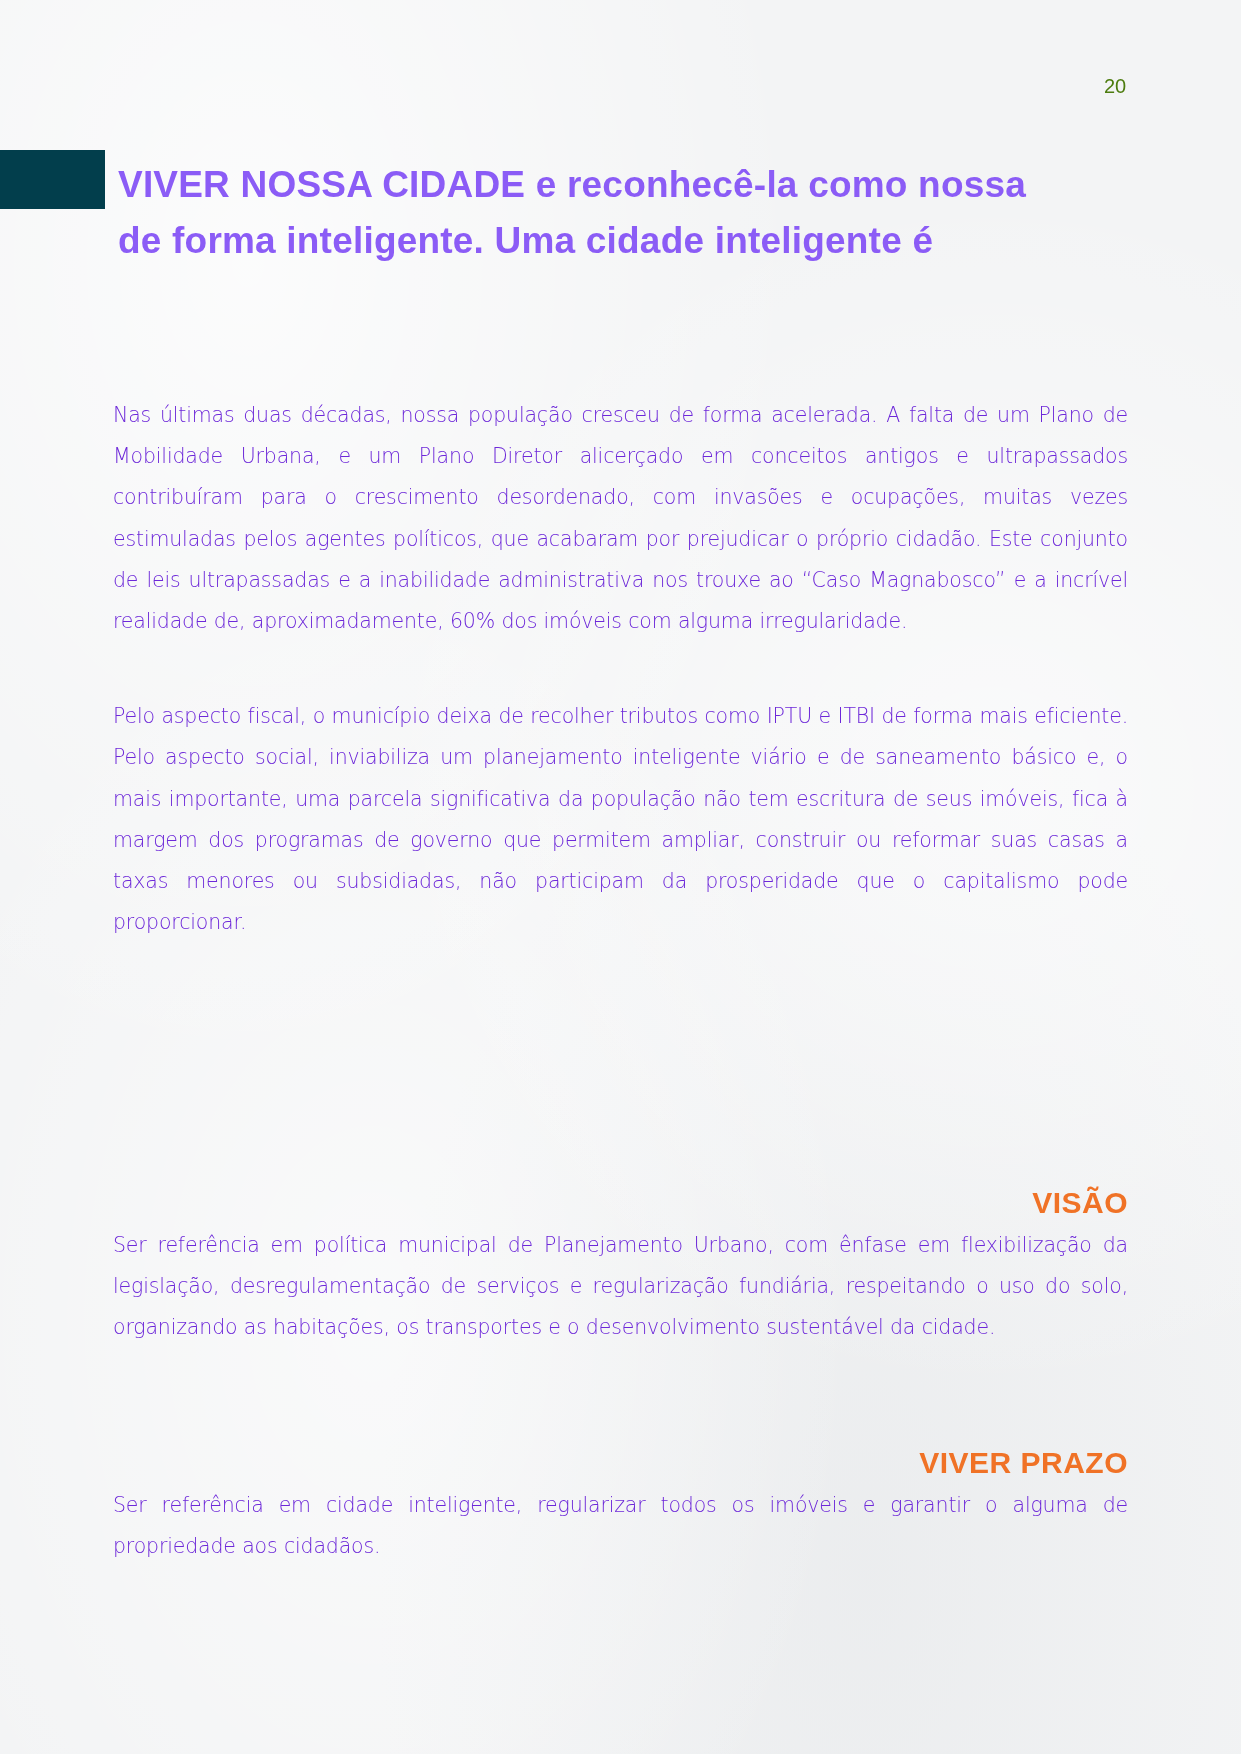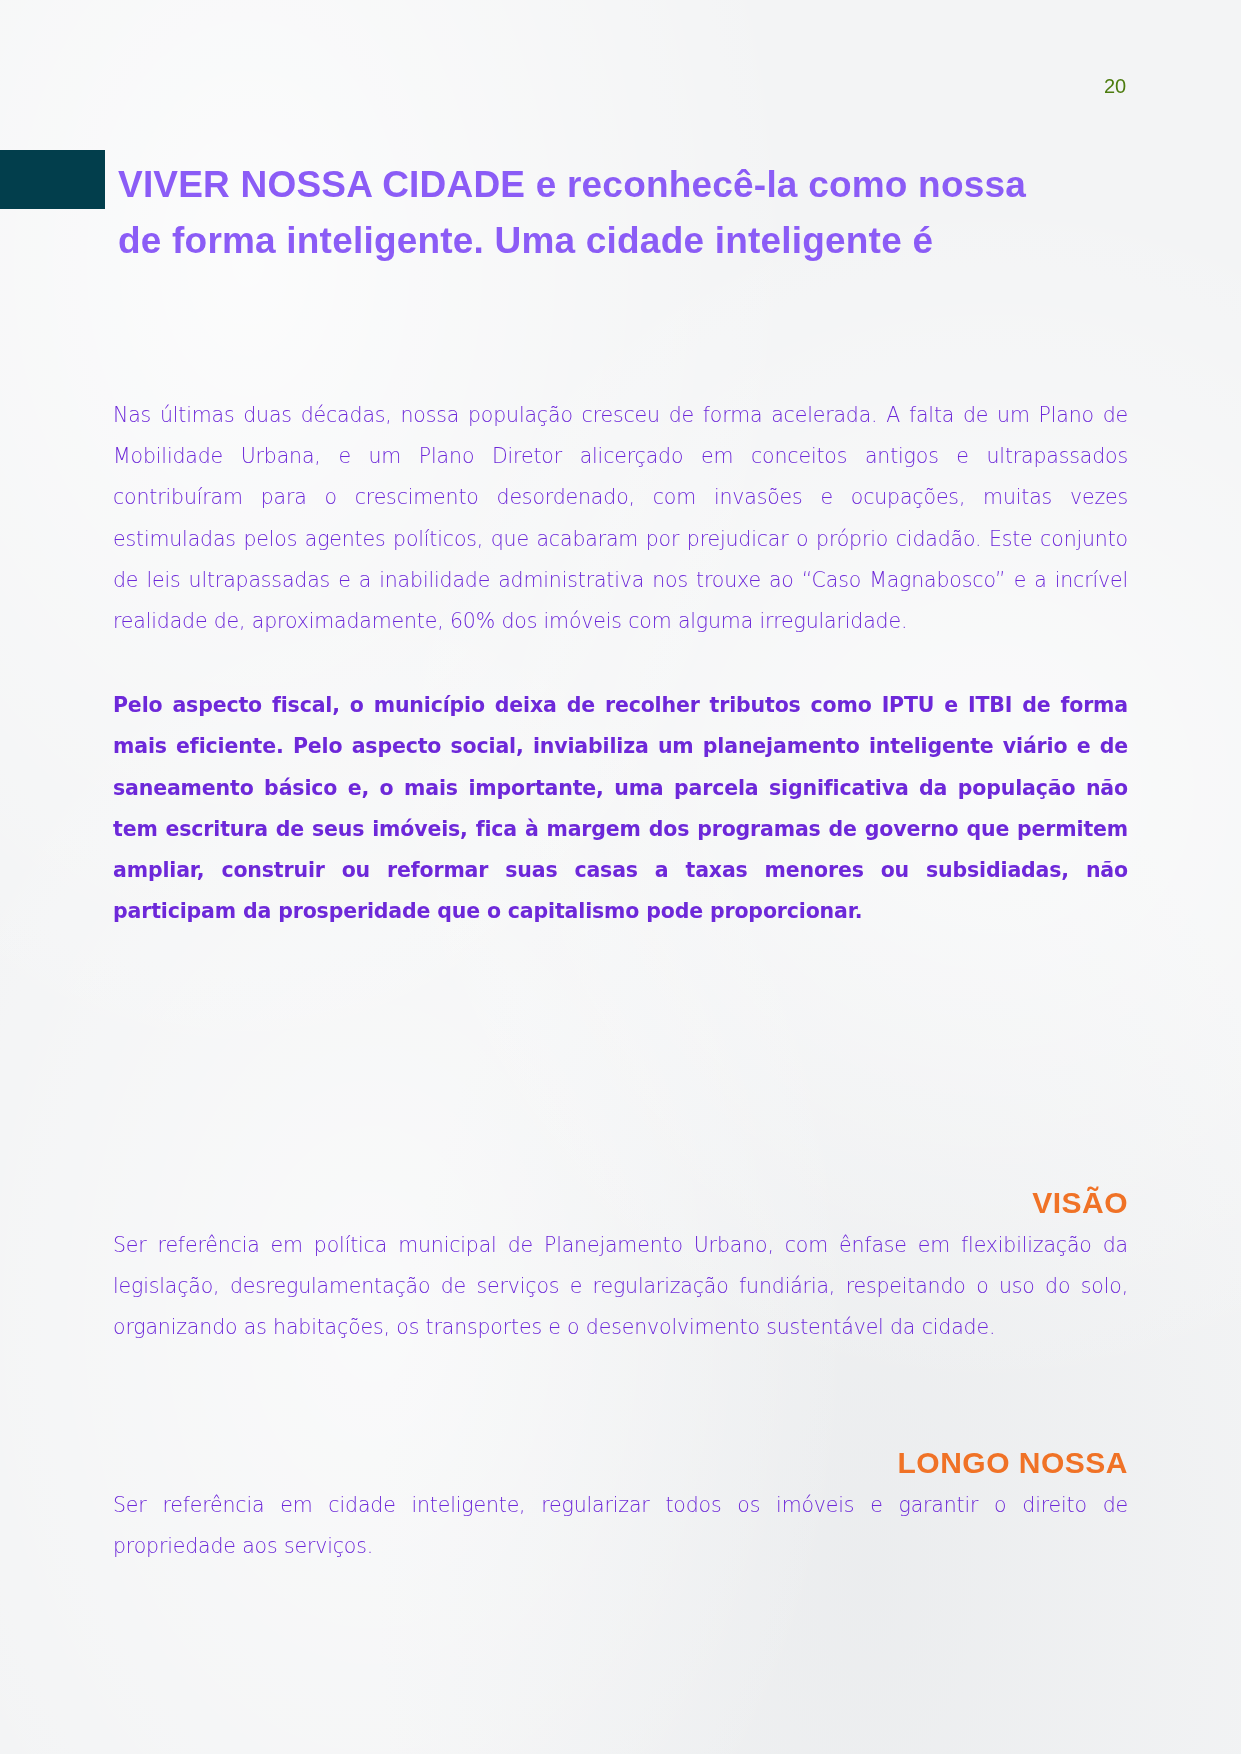--- a/index.html
+++ b/index.html
@@ -62,22 +62,21 @@
       margin: 0;
       font-family: "DejaVu Sans", sans-serif;
       font-size: 20.5px;
       line-height: 41.2px;
       color: #6d28d9;
       text-align: justify;
       font-weight: 300;
       letter-spacing: -0.15px;
     }
     .paragraph + .paragraph {
-      margin-top: 43px;
-      font-weight: bold;
+      margin-top: 54px;
     }
     .section-title {
       margin: 0;
       font-family: "Liberation Sans", sans-serif;
       font-weight: bold;
       font-size: 30px;
       line-height: 40px;
       color: #f07226;
       letter-spacing: 0.5px;
       text-align: right;
@@ -109,15 +108,15 @@
   <p class="paragraph">Nas últimas duas décadas, nossa população cresceu de forma acelerada. A falta de um Plano de Mobilidade Urbana, e um Plano Diretor alicerçado em conceitos antigos e ultrapassados contribuíram para o crescimento desordenado, com invasões e ocupações, muitas vezes estimuladas pelos agentes políticos, que acabaram por prejudicar o próprio cidadão. Este conjunto de leis ultrapassadas e a inabilidade administrativa nos trouxe ao “Caso Magnabosco” e a incrível realidade de, aproximadamente, 60% dos imóveis com alguma irregularidade.</p>
   <p class="paragraph">Pelo aspecto fiscal, o município deixa de recolher tributos como IPTU e ITBI de forma mais eficiente. Pelo aspecto social, inviabiliza um planejamento inteligente viário e de saneamento básico e, o mais importante, uma parcela significativa da população não tem escritura de seus imóveis, fica à margem dos programas de governo que permitem ampliar, construir ou reformar suas casas a taxas menores ou subsidiadas, não participam da prosperidade que o capitalismo pode proporcionar.</p>
 </div>
 
 <div class="section" id="visao">
   <h2 class="section-title">VISÃO</h2>
   <p class="paragraph">Ser referência em política municipal de Planejamento Urbano, com ênfase em flexibilização da legislação, desregulamentação de serviços e regularização fundiária, respeitando o uso do solo, organizando as habitações, os transportes e o desenvolvimento sustentável da cidade.</p>
 </div>
 
 <div class="section" id="longo-prazo">
-  <h2 class="section-title">LONGO NOSSA</h2>
-  <p class="paragraph">Ser referência em cidade inteligente, regularizar todos os imóveis e garantir o direito de propriedade aos serviços.</p>
+  <h2 class="section-title">VIVER PRAZO</h2>
+  <p class="paragraph">Ser referência em cidade inteligente, regularizar todos os imóveis e garantir o alguma de propriedade aos cidadãos.</p>
 </div>
 
 </body></html>

